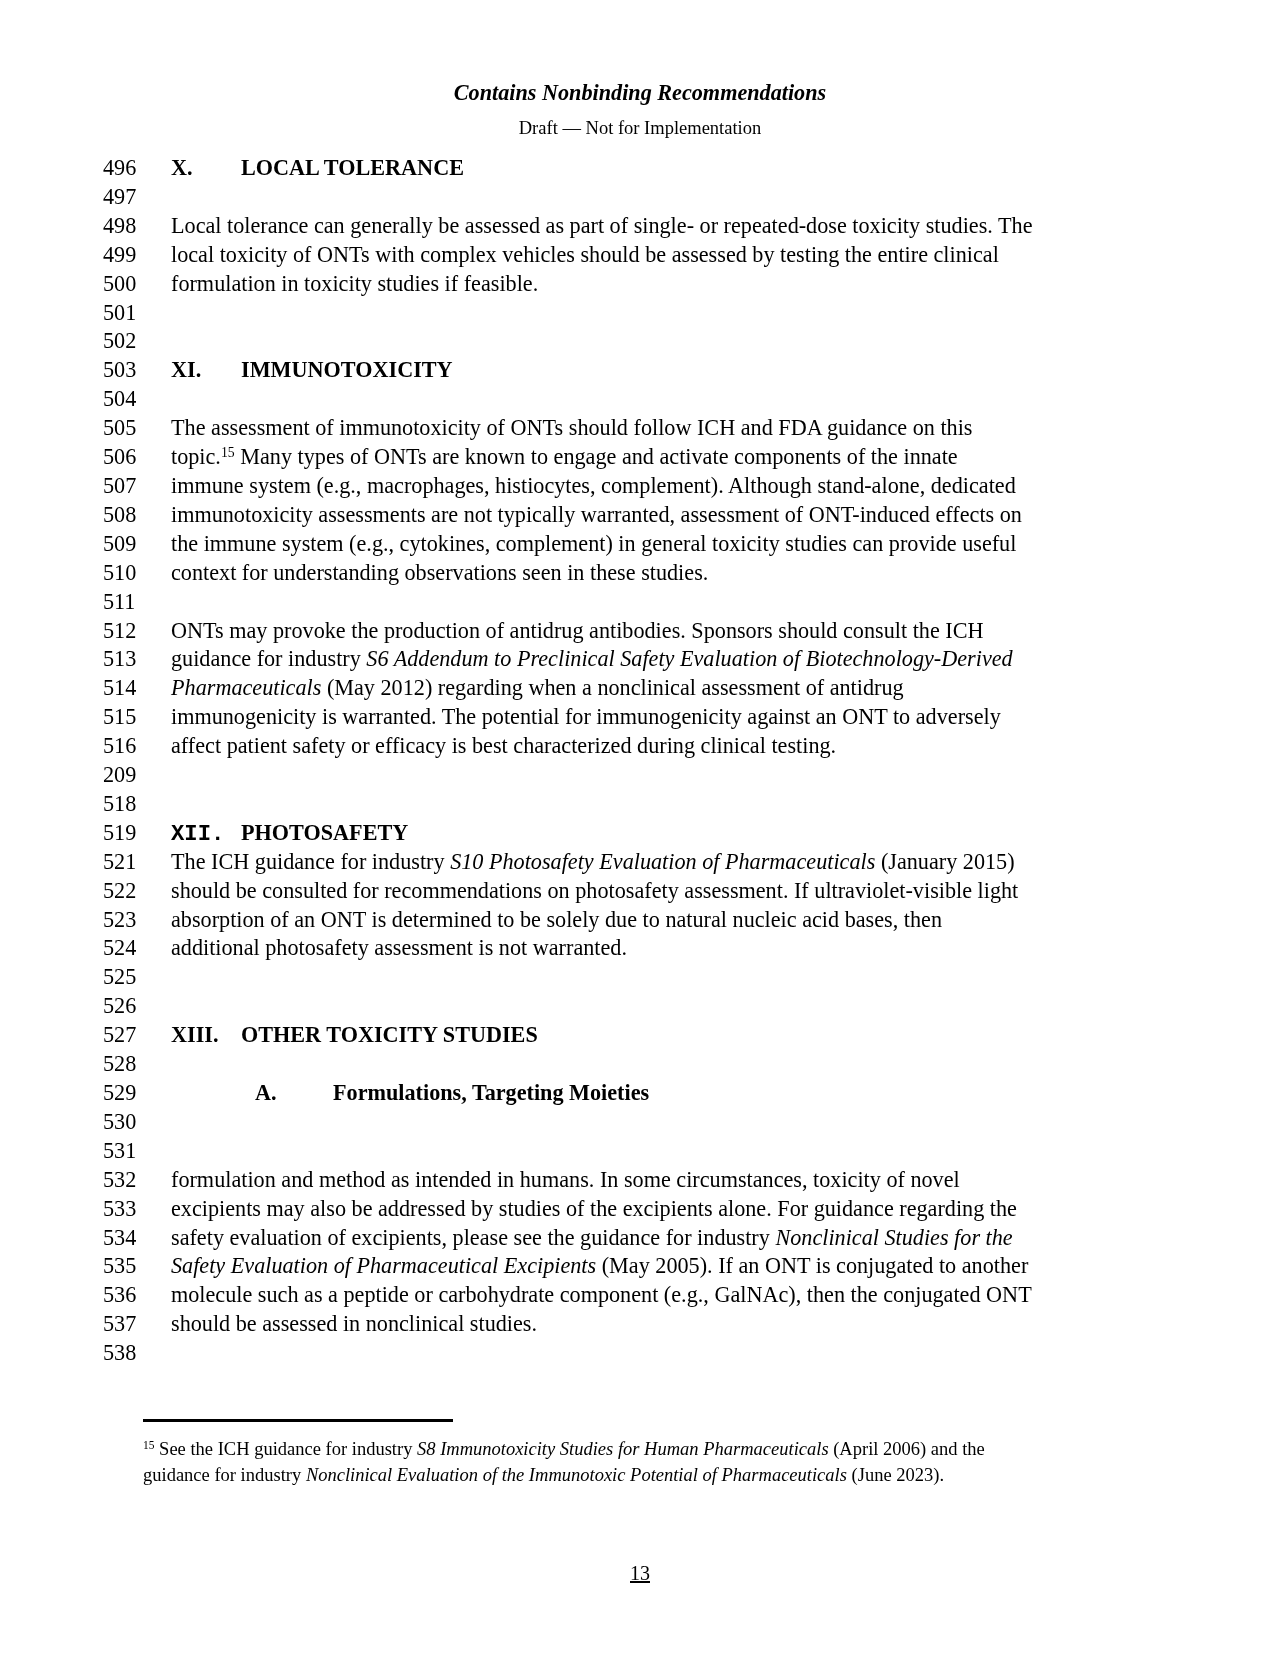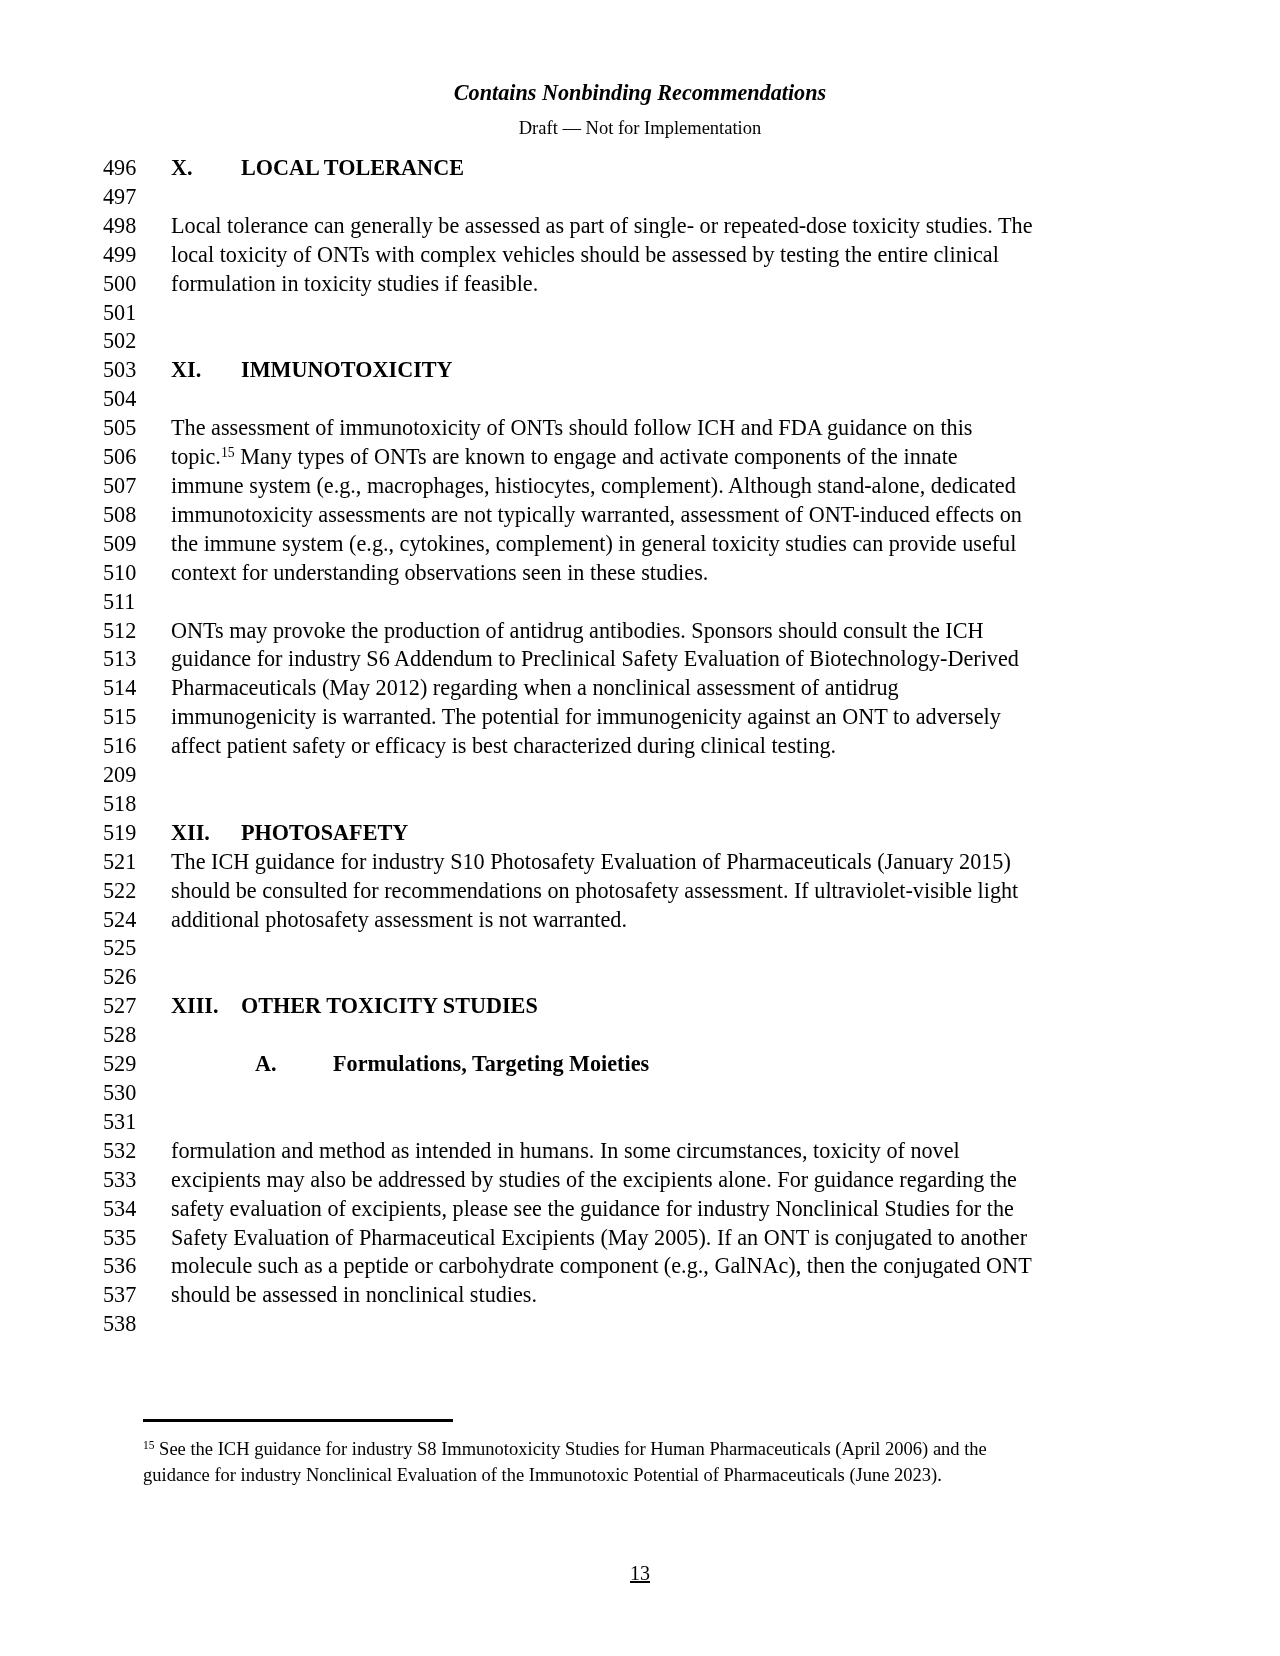--- a/index.html
+++ b/index.html
@@ -29,21 +29,21 @@
     height:28.92px;line-height:28.92px;
     padding-left:103px;
     font-size:22.2px;
     white-space:pre;
   }
   .lnum{flex:0 0 68px;}
   .ltext{flex:1 1 auto;}
   .tab{display:inline-block;}
   .hlabel{display:inline-block;font-weight:bold;}
   .htitle{font-weight:bold;}
-  .it{}
+  .it{font-style:italic;}
   .sup{font-size:0.62em;position:relative;top:-0.5em;line-height:0;}
   .footnote{position:absolute;left:143px;top:1419px;width:994px;font-size:18.5px;}
   .fn-rule{width:310px;height:0;border-top:3px solid #000;}
   .fn-text{margin-top:14px;}
   .fn-line{line-height:26px;white-space:pre;}
   .pageno{
     position:absolute;top:1560px;left:143px;width:994px;
     text-align:center;font-size:20px;line-height:26px;text-decoration:underline;
   }
 </style>
@@ -71,23 +71,24 @@
       <div class="line"><span class="lnum">509</span><span class="ltext"><span>the immune system (e.g., cytokines, complement) in general toxicity studies can provide useful</span></span></div>
       <div class="line"><span class="lnum">510</span><span class="ltext"><span>context for understanding observations seen in these studies.</span></span></div>
       <div class="line"><span class="lnum">511</span><span class="ltext"></span></div>
       <div class="line"><span class="lnum">512</span><span class="ltext"><span>ONTs may provoke the production of antidrug antibodies. Sponsors should consult the ICH</span></span></div>
       <div class="line"><span class="lnum">513</span><span class="ltext"><span>guidance for industry </span><span class="it">S6 Addendum to Preclinical Safety Evaluation of Biotechnology-Derived</span></span></div>
       <div class="line"><span class="lnum">514</span><span class="ltext"><span class="it">Pharmaceuticals</span><span> (May 2012) regarding when a nonclinical assessment of antidrug</span></span></div>
       <div class="line"><span class="lnum">515</span><span class="ltext"><span>immunogenicity is warranted. The potential for immunogenicity against an ONT to adversely</span></span></div>
       <div class="line"><span class="lnum">516</span><span class="ltext"><span>affect patient safety or efficacy is best characterized during clinical testing.</span></span></div>
       <div class="line"><span class="lnum">209</span><span class="ltext"></span></div>
       <div class="line"><span class="lnum">518</span><span class="ltext"></span></div>
-      <div class="line"><span class="lnum">519</span><span class="ltext"><span class="hlabel" style="width: 70px;">XII.</span><span class="htitle">PHOTOSAFETY</span></span></div>
+      <div class="line"><span class="lnum">519</span><span class="ltext"><span class="hlabel" style="width: 70px; font-family: Liberation Mono, monospace;">XII.</span><span class="htitle">PHOTOSAFETY</span></span></div>
       <div class="line"><span class="lnum">521</span><span class="ltext"><span>The ICH guidance for industry </span><span class="it">S10 Photosafety Evaluation of Pharmaceuticals</span><span> (January 2015)</span></span></div>
       <div class="line"><span class="lnum">522</span><span class="ltext"><span>should be consulted for recommendations on photosafety assessment. If ultraviolet-visible light</span></span></div>
+      <div class="line"><span class="lnum">523</span><span class="ltext"><span>absorption of an ONT is determined to be solely due to natural nucleic acid bases, then</span></span></div>
       <div class="line"><span class="lnum">524</span><span class="ltext"><span>additional photosafety assessment is not warranted.</span></span></div>
       <div class="line"><span class="lnum">525</span><span class="ltext"></span></div>
       <div class="line"><span class="lnum">526</span><span class="ltext"></span></div>
       <div class="line"><span class="lnum">527</span><span class="ltext"><span class="hlabel" style="width: 70px;">XIII.</span><span class="htitle">OTHER TOXICITY STUDIES</span></span></div>
       <div class="line"><span class="lnum">528</span><span class="ltext"></span></div>
       <div class="line"><span class="lnum">529</span><span class="ltext"><span class="tab" style="width: 84px;"></span><span class="hlabel" style="width: 78px;">A.</span><span class="htitle">Formulations, Targeting Moieties</span></span></div>
       <div class="line"><span class="lnum">530</span><span class="ltext"></span></div>
       <div class="line"><span class="lnum">531</span></div>
       <div class="line"><span class="lnum">532</span><span class="ltext"><span>formulation and method as intended in humans. In some circumstances, toxicity of novel</span></span></div>
       <div class="line"><span class="lnum">533</span><span class="ltext"><span>excipients may also be addressed by studies of the excipients alone. For guidance regarding the</span></span></div>

